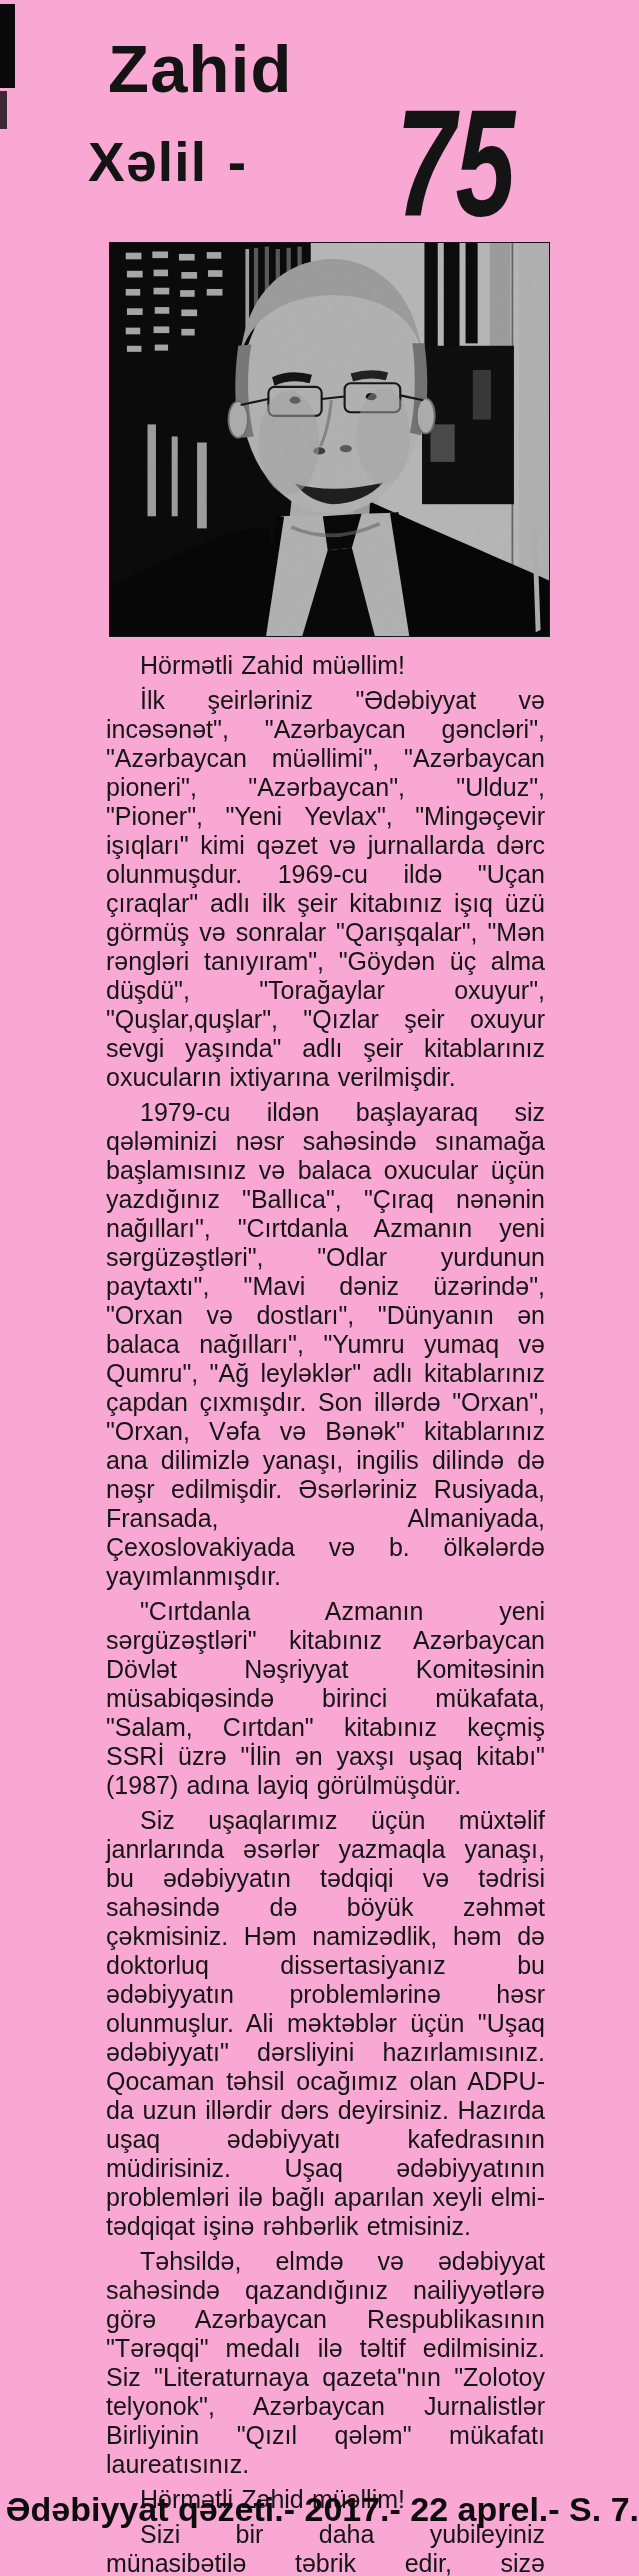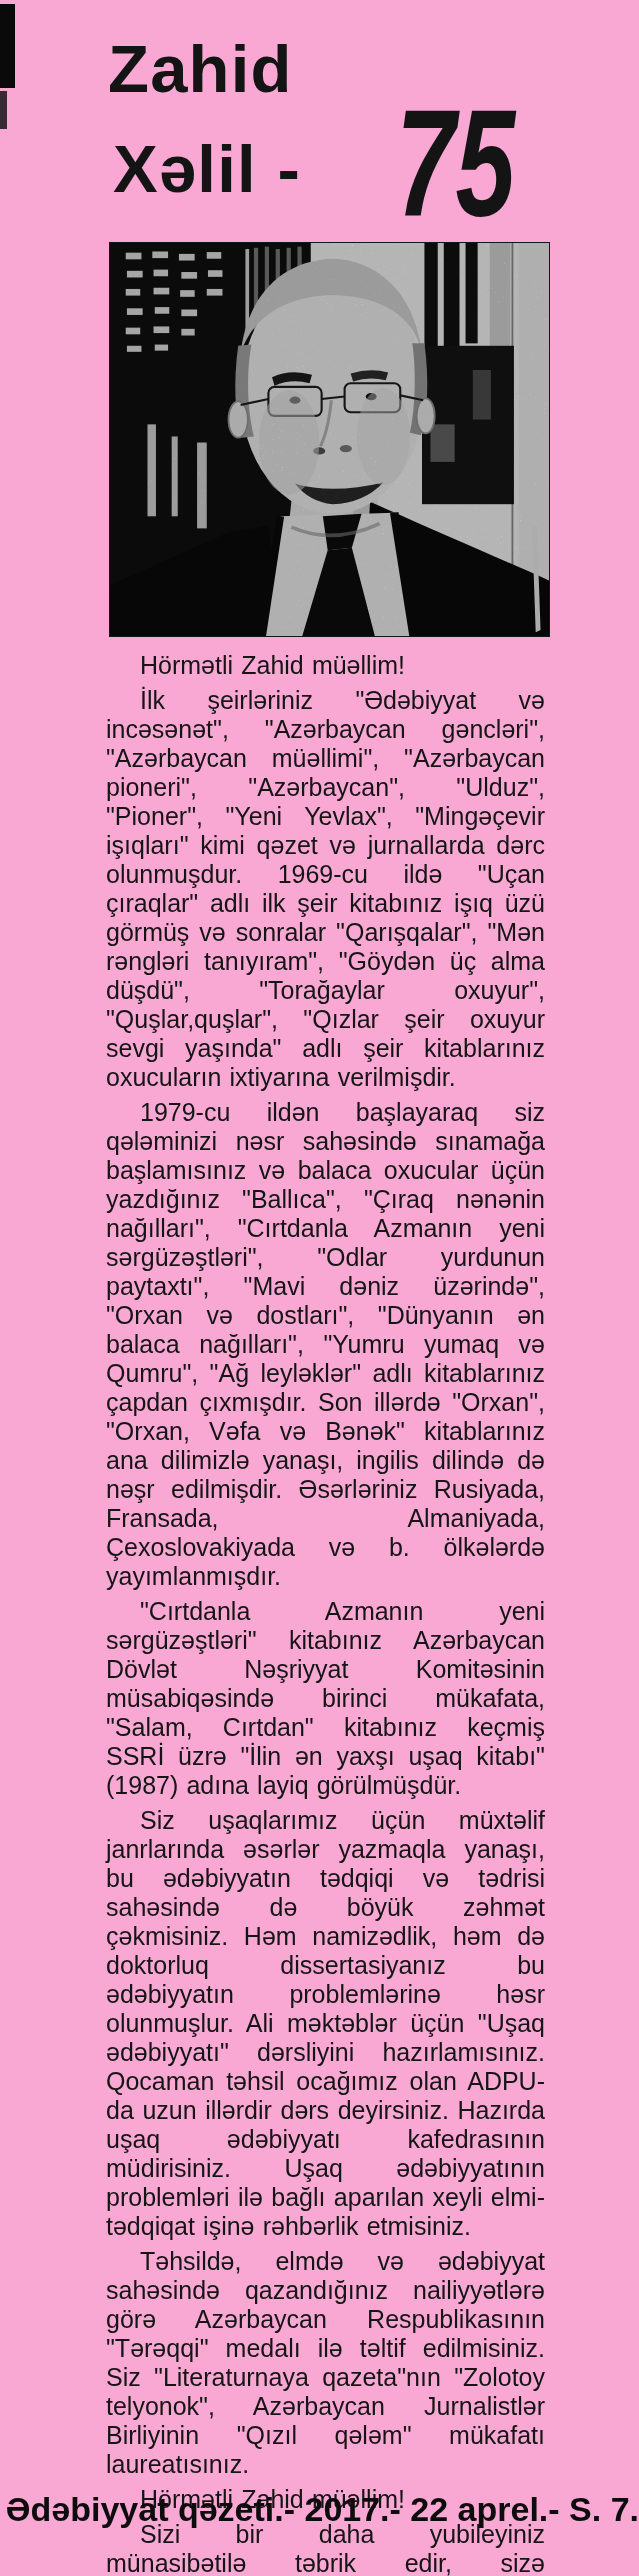--- a/index.html
+++ b/index.html
@@ -11,21 +11,21 @@
     overflow:hidden;
     font-family:Liberation Sans, sans-serif;
     color:#141414;
   }
   
   .artifact-a{position:absolute;left:0;top:3.6px;width:14.6px;height:84px;background:#0a0a0a;}
   .artifact-b{position:absolute;left:0;top:91px;width:6.7px;height:38px;background:#0a0a0a;opacity:.8;}
 
   
   .name-line1{position:absolute;left:108px;top:32px;font-size:67px;font-weight:700;line-height:1.1;letter-spacing:1.2px;white-space:nowrap;}
-  .name-line2{position:absolute;left:113px;top:132px;font-size:67px;font-weight:700;line-height:1.1;letter-spacing:1.2px;white-space:nowrap;}
+  .name-line2{position:absolute;left:88px;top:132px;font-size:55px;font-weight:700;line-height:1.1;letter-spacing:1.2px;white-space:nowrap;}
   .name-line2 .dash{margin-left:20.7px;font-weight:700;}
   .age{
     position:absolute;left:396px;top:86px;
     font-size:153px;line-height:1;font-weight:700;font-style:italic;
     transform:scaleX(0.70);transform-origin:left top;white-space:nowrap;
   }
 
   
   .photo{
     position:absolute;left:109px;top:242px;width:441px;height:395px;

